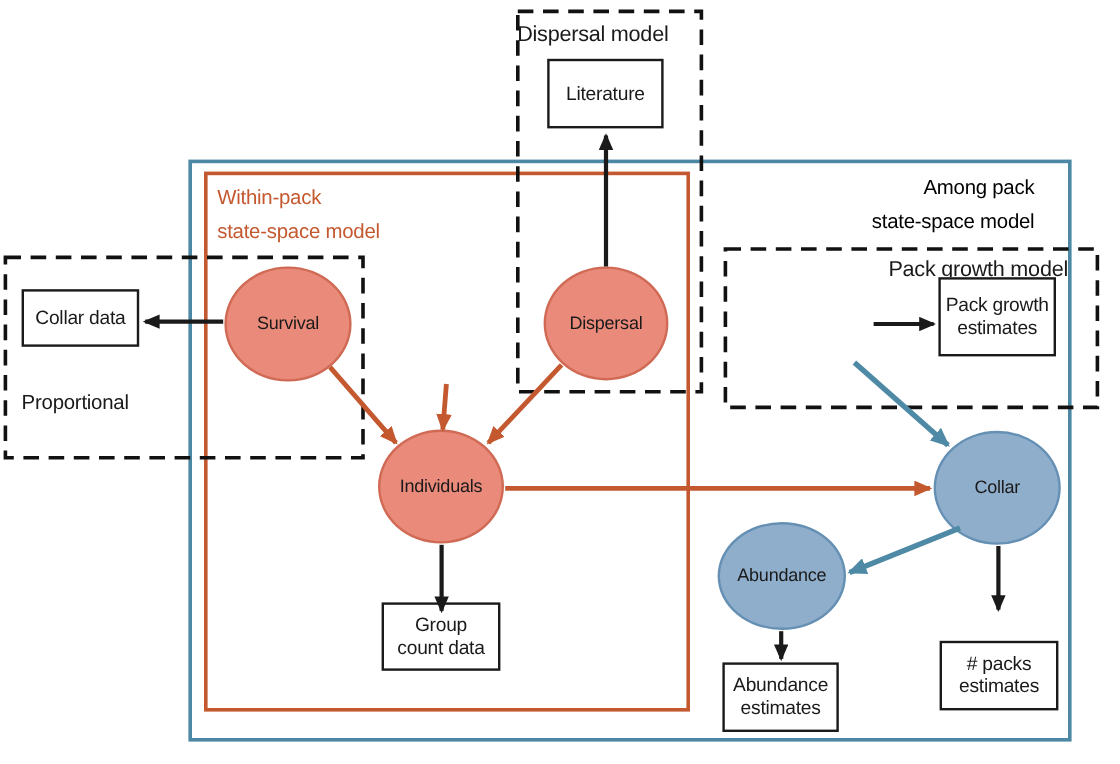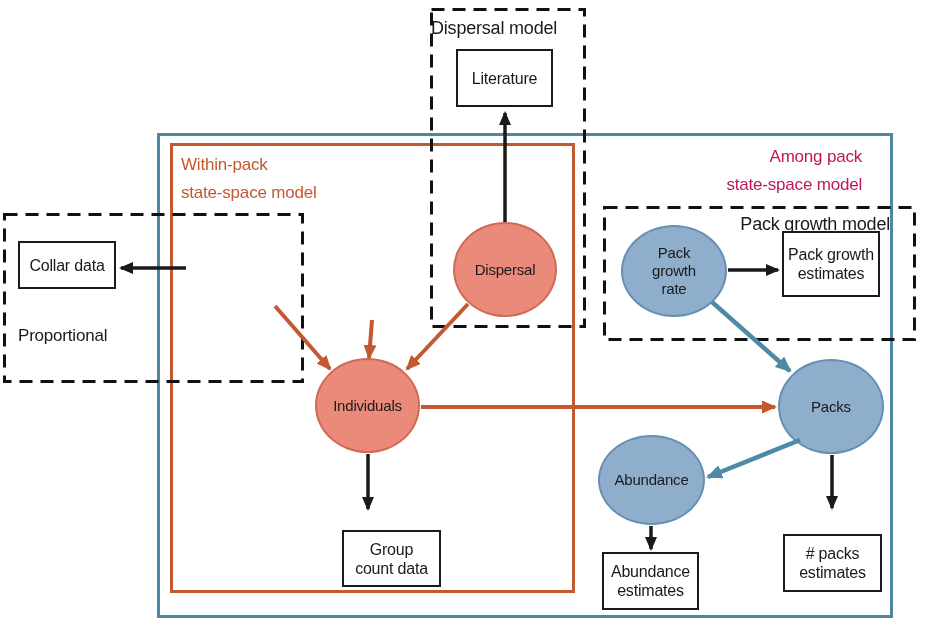--- a/index.html
+++ b/index.html
@@ -9,21 +9,21 @@
   }
   
   .frame{position:absolute;box-sizing:border-box;background:transparent;}
   .frame-blue{left:157px;top:133px;width:736px;height:485px;border:3px solid #4C87A3;}
   .frame-orange{left:170px;top:143px;width:405px;height:450px;border:3px solid #C4582F;}
 
   
   .sec-title{position:absolute;font-size:17px;line-height:28px;letter-spacing:-0.2px;}
   .t-dispersal{left:431px;top:14px;width:153px;text-align:left;color:#1a1a1a;font-size:18px;}
   .t-within{left:181px;top:151px;width:220px;text-align:left;color:#C4582F;}
-  .t-among{left:600px;top:143px;width:262px;text-align:right;color:#be185d;}
+  .t-among{left:600px;top:143px;width:262px;text-align:right;color:#000000;}
   .t-packgrowth{left:620px;top:210px;width:270px;text-align:right;color:#1a1a1a;font-size:18px;}
   .t-prophaz{left:18px;top:322px;width:260px;text-align:left;color:#1a1a1a;}
   .sec-title span{display:block;}
 
   
   .node{
     position:absolute;border-radius:50%;display:flex;align-items:center;justify-content:center;
     text-align:center;font-size:15px;line-height:18px;box-sizing:border-box;letter-spacing:-0.2px;
   }
   .node-salmon{background:#EA8A7A;border:2px solid #D06A55;}
@@ -39,21 +39,21 @@
 
   
   .databox{
     position:absolute;box-sizing:border-box;background:#ffffff;border:2px solid #1a1a1a;
     display:flex;flex-direction:column;align-items:center;justify-content:center;
     text-align:center;font-size:16px;line-height:19px;letter-spacing:-0.2px;
   }
   .b-literature{left:456px;top:49px;width:97px;height:58px;}
   .b-collar{left:18px;top:241px;width:98px;height:48px;}
   .b-pge{left:782px;top:231px;width:98px;height:66px;}
-  .b-groupcount{left:318px;top:530px;width:99px;height:57px;margin-left:24px;}
+  .b-groupcount{left:318px;top:502px;width:99px;height:57px;}
   .b-abest{left:602px;top:552px;width:97px;height:58px;}
   .b-packsest{left:783px;top:512px;width:99px;height:58px;margin-top:22px;}
   .databox span{display:block;}
 
   .overlay{position:absolute;left:0;top:0;width:933px;height:637px;pointer-events:none;}
 </style>
 </head>
 <body>
 
 <div class="canvas">
@@ -72,31 +72,25 @@
     <span>Among pack</span>
     <span>state-space model</span>
   </div>
 
   <div class="sec-title t-packgrowth">Pack growth model</div>
 
   <div class="sec-title t-prophaz">
     <span>Proportional</span>
   </div>
 
+  <div class="node node-salmon n-survival">Survival</div>
   <div class="node node-salmon n-dispersal">Dispersal</div>
   <div class="node node-salmon n-individuals">Individuals</div>
 
-  <div class="node node-blue n-pgr">
-    <div>
-      <span>Pack</span>
-      <span>growth</span>
-      <span>rate</span>
-    </div>
-  </div>
-  <div class="node node-blue n-packs">Packs</div>
+  <div class="node node-blue n-packs">Collar</div>
   <div class="node node-blue n-abundance">Abundance</div>
 
   <div class="databox b-literature">Literature</div>
   <div class="databox b-collar">Collar data</div>
   <div class="databox b-pge">
     <span>Pack growth</span>
     <span>estimates</span>
   </div>
   <div class="databox b-groupcount">
     <span>Group</span>

